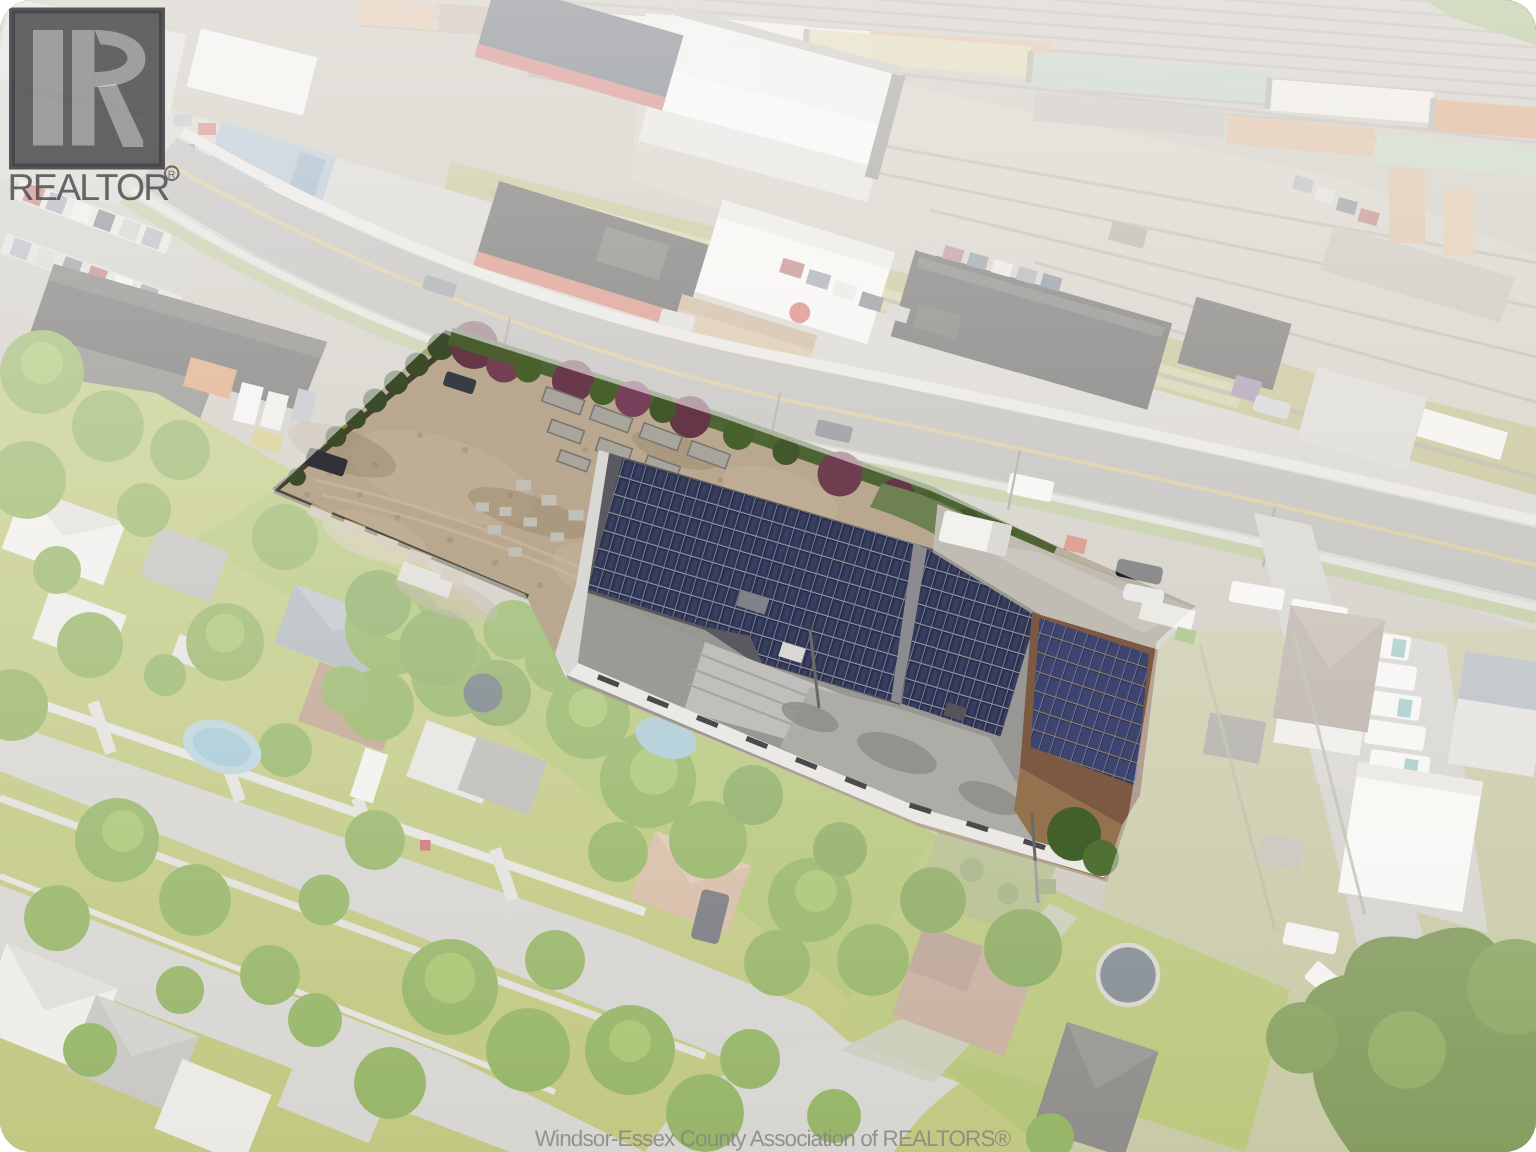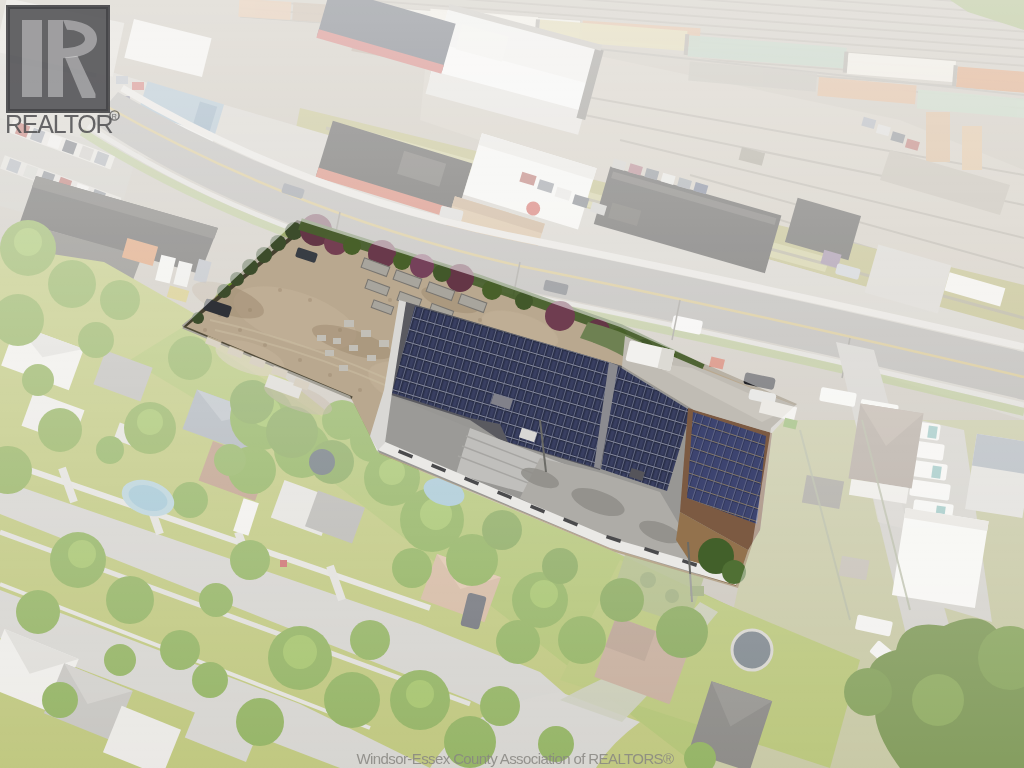--- a/index.html
+++ b/index.html
@@ -1,16 +1,16 @@
 <!DOCTYPE html>
 <html><head>
 <meta charset="utf-8">
 <style>
 html,body{margin:0;padding:0;background:#fff;font-family:"Liberation Sans",sans-serif;}
-#scene{position:relative;width:1024px;height:768px;overflow:hidden;}
+#scene{position:relative;width:1024px;height:768px;overflow:hidden;border-radius:21px;}
 </style>
 </head>
 <body>
 <div id="scene">
 <svg width="1024" height="768" viewBox="0 0 1024 768" xmlns="http://www.w3.org/2000/svg">
 <defs>
 <pattern id="pv" width="7.6" height="12.5" patternUnits="userSpaceOnUse" patternTransform="rotate(16.5)">
  <rect width="7.6" height="12.5" fill="#222639"></rect>
  <rect x="0.5" y="0.6" width="6.4" height="10.8" fill="#2e3452"></rect>
  <rect x="2" y="1.4" width="3" height="9" fill="#3e4568" opacity="0.7"></rect>

